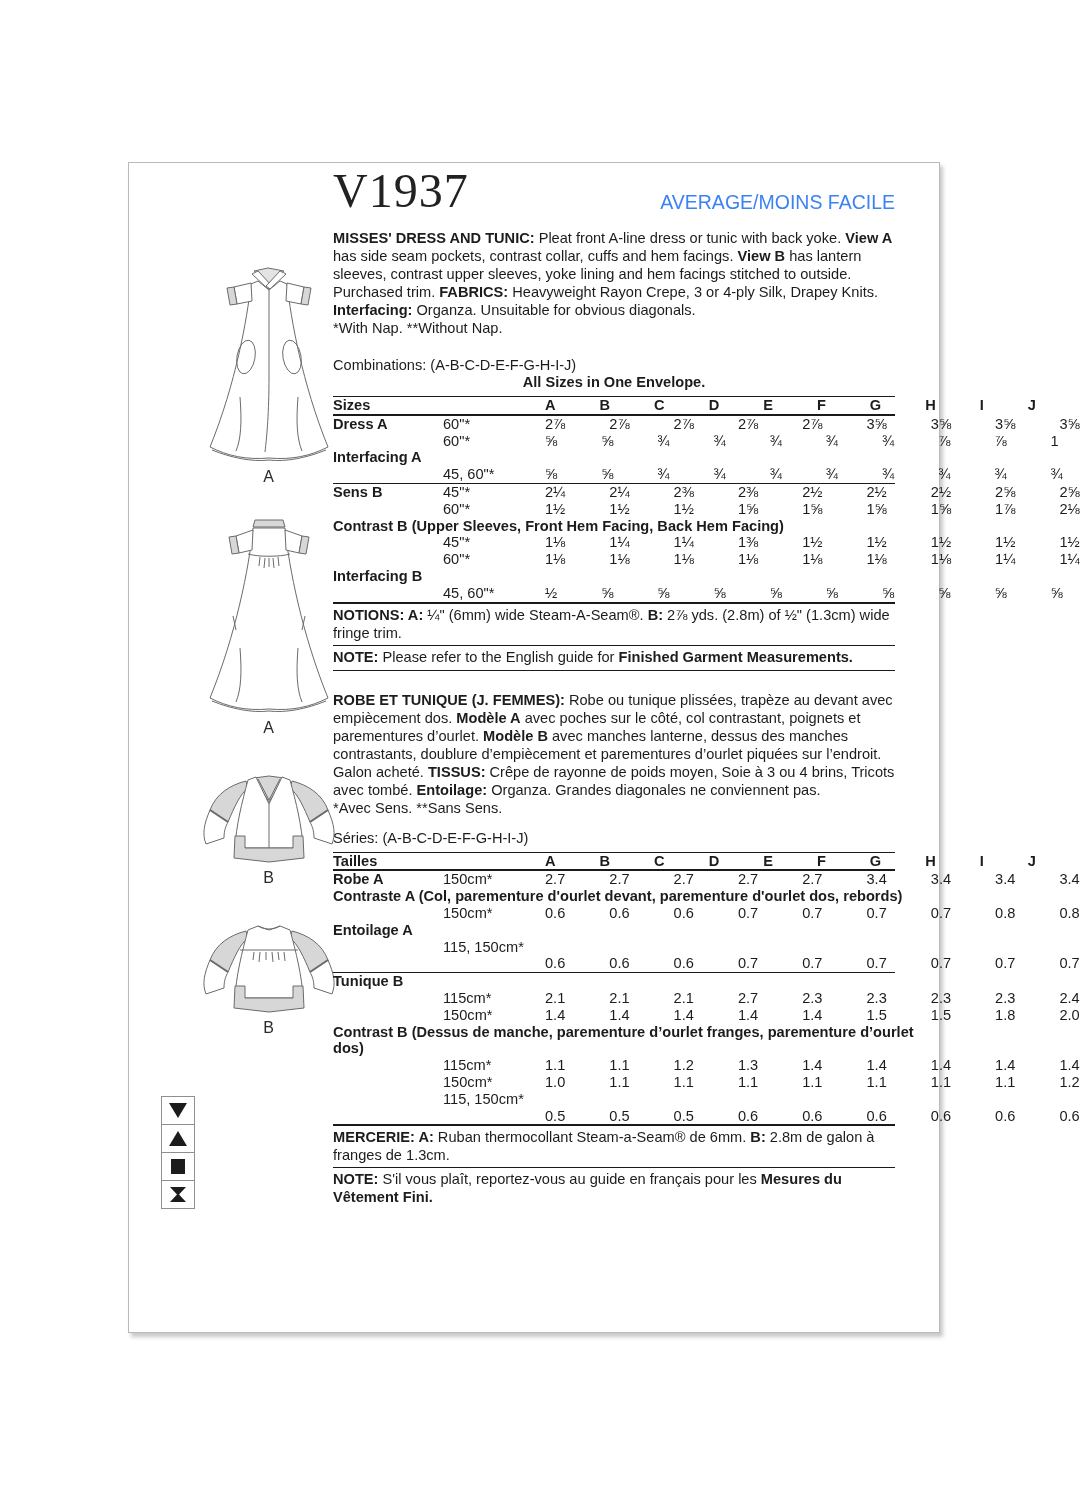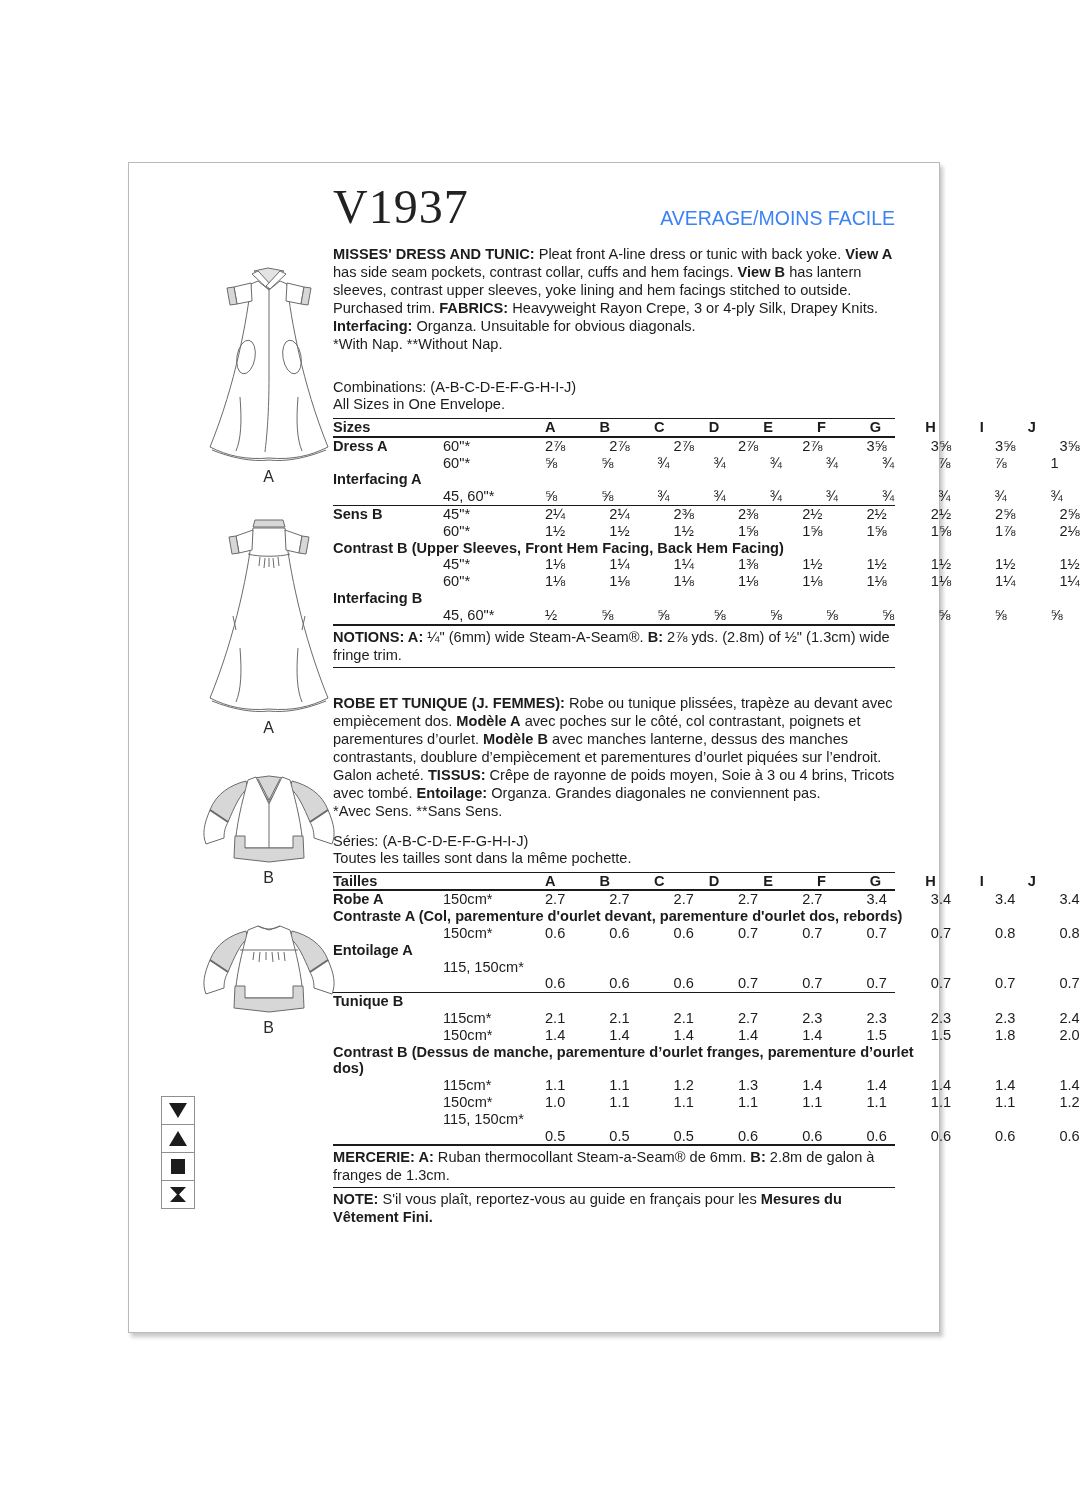--- a/index.html
+++ b/index.html
@@ -7,29 +7,29 @@
   .canvas{position:relative;width:1080px;height:1485px;background:#ffffff;overflow:hidden;}
   .sheet{position:absolute;left:128px;top:162px;width:810px;height:1169px;background:#ffffff;border:1px solid #b9b9b9;box-shadow:3px 4px 4px rgba(0,0,0,.22);}
   
   .fig{position:absolute;left:12px;width:176px;text-align:center;}
   .fig svg{display:block;margin:0 auto;}
   .fig .figlabel{font-size:16px;color:#2a2a2a;margin-top:3px;letter-spacing:1px;}
   .fig1{top:78px;} .fig2{top:329px;} .fig3{top:589px;} .fig4{top:739px;}
   .symbols{position:absolute;left:32px;top:934px;display:flex;flex-direction:column;}
   .symbox{width:32px;height:27px;border:1px solid #8f8f8f;background:#fff;display:flex;align-items:center;justify-content:center;margin-top:-1px;}
   
-  .content{position:absolute;left:204px;top:20px;width:562px;font-size:14.6px;line-height:18px;}
+  .content{position:absolute;left:204px;top:4px;width:562px;font-size:14.6px;line-height:18px;}
   .masthead{display:flex;justify-content:space-between;align-items:flex-end;margin-bottom:14px;}
   .pattern-number{font-family:"Liberation Serif",serif;font-size:48px;line-height:48px;font-weight:500;letter-spacing:1px;color:#222;}
   .difficulty{font-size:19.5px;color:#3b82f6;padding-bottom:4px;}
   .para{margin:0 0 0 0;}
   .para b{font-weight:bold;}
-  .block-gap{margin-top:26px;}
+  .block-gap{margin-top:20px;}
   .combos div{line-height:17px;}
-  .bold{font-weight:normal;}
+  .bold{font-weight:bold;text-align:center;}
   
   .ftable{margin-top:5px;border-bottom:2px solid #1a1a1a;}
   .trow{display:grid;grid-template-columns:66px 58px repeat(10,1fr);line-height:16.8px;align-items:baseline;gap:44px;}
   .trow .lab{font-weight:bold;white-space:nowrap;}
   .trow .wid{white-space:nowrap;}
   .trow .val{text-align:center;white-space:nowrap;}
   .trow .lab2{grid-column:1/3;font-weight:bold;}
   .trow .full{grid-column:1/-1;font-weight:bold;}
   .trow.header{border-top:1.5px solid #1a1a1a;border-bottom:2px solid #1a1a1a;font-weight:bold;}
   .trow.header .val{font-weight:bold;}
@@ -319,26 +319,26 @@
             <span class="val">⅝</span>
             <span class="val">⅝</span>
             <span class="val">⅝</span>
             <span class="val">⅝</span>
             <span class="val">⅝</span>
             <span class="val">⅝</span>
           </div>
         </div>
 
       <p class="para notions"><b>NOTIONS: A:</b> ¼" (6mm) wide Steam-A-Seam®. <b>B:</b> 2⅞ yds. (2.8m) of ½" (1.3cm) wide fringe trim.</p>
+      <p class="para noteline"><b>NOTE:</b> Please refer to the English guide for <b>Finished Garment Measurements.</b></p>
 
       <p class="para block-gap"><b>ROBE ET TUNIQUE (J. FEMMES):</b> Robe ou tunique plissées, trapèze au devant avec empiècement dos. <b>Modèle A</b> avec poches sur le côté, col contrastant, poignets et parementures d’ourlet. <b>Modèle B</b> avec manches lanterne, dessus des manches contrastants, doublure d’empiècement et parementures d’ourlet piquées sur l’endroit. Galon acheté. <b>TISSUS:</b> Crêpe de rayonne de poids moyen, Soie à 3 ou 4 brins, Tricots avec tombé. <b>Entoilage:</b> Organza. Grandes diagonales ne conviennent pas.<br>*Avec Sens. **Sans Sens.</p>
 
       <div class="combos series-block">
         <div>Séries: (A-B-C-D-E-F-G-H-I-J)</div>
-        <div class="bold">Toutes les tailles sont dans la même pochette.</div>
       </div>
 
       <div class="ftable">
           <div class="trow header">
             <span class="lab2">Tailles</span>
             <span class="val">A</span>
             <span class="val">B</span>
             <span class="val">C</span>
             <span class="val">D</span>
             <span class="val">E</span>

